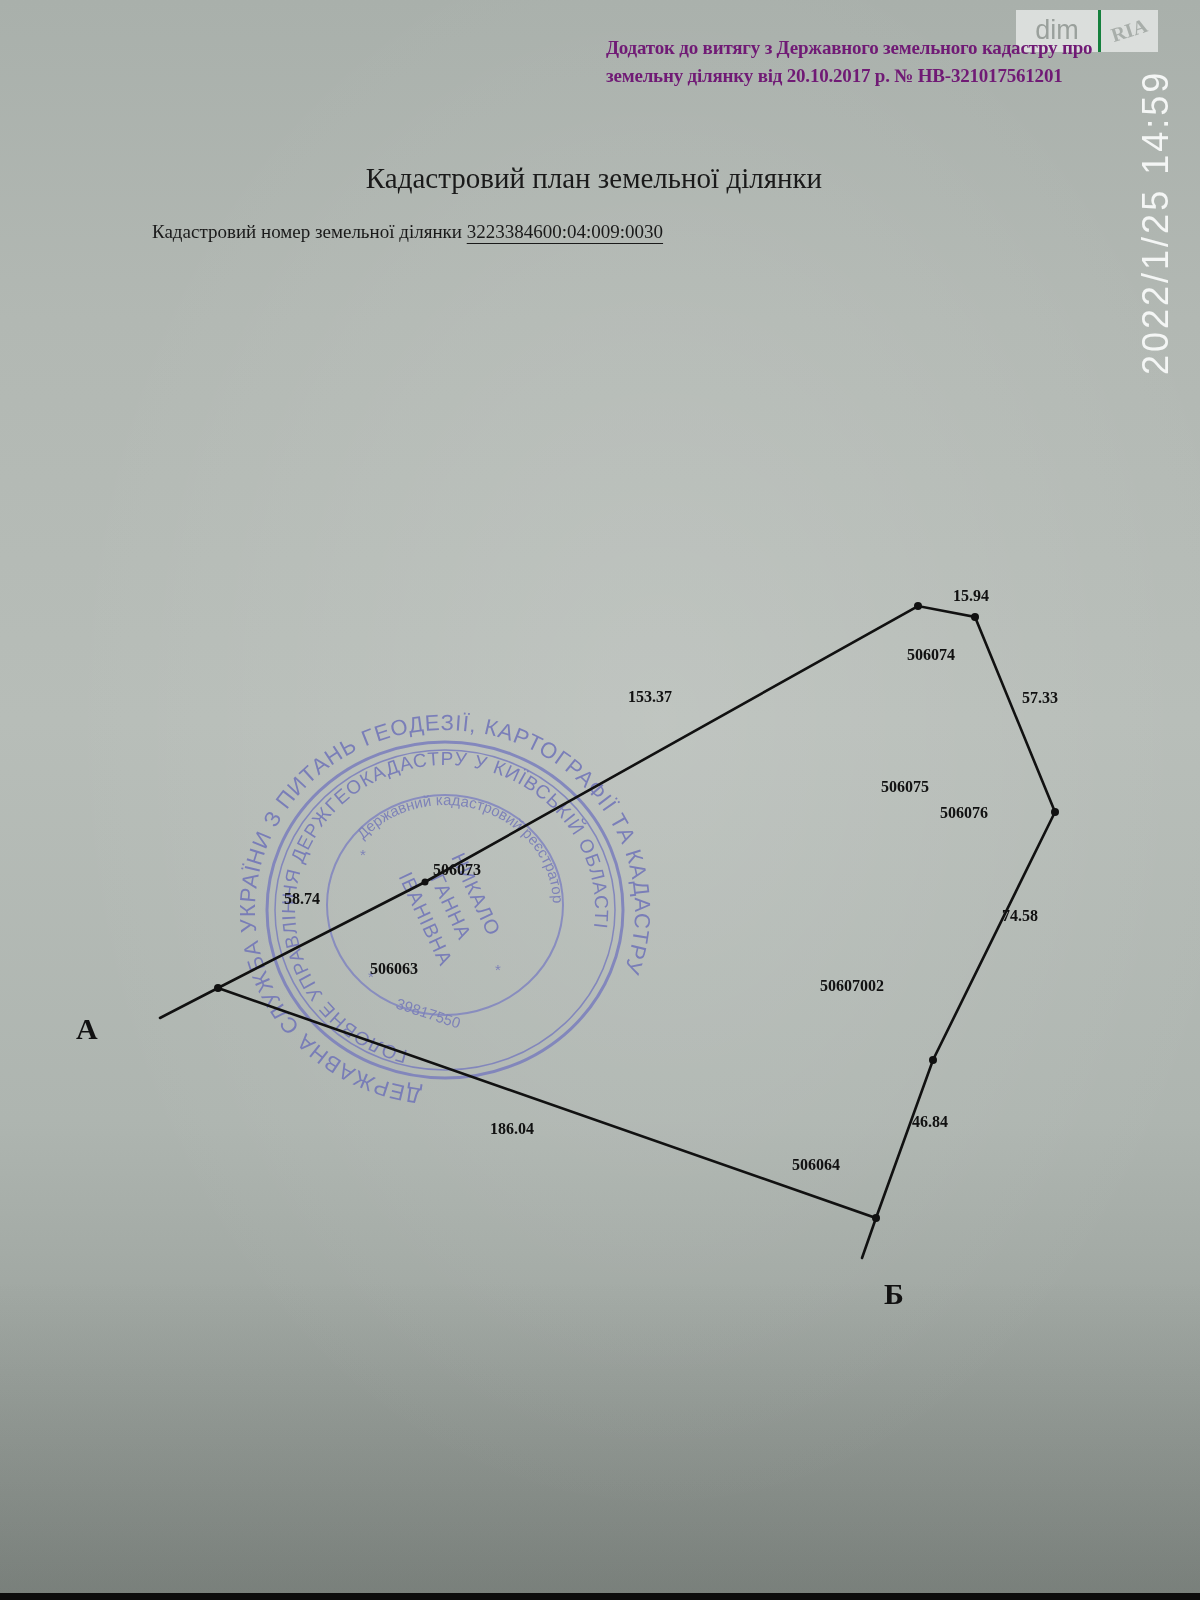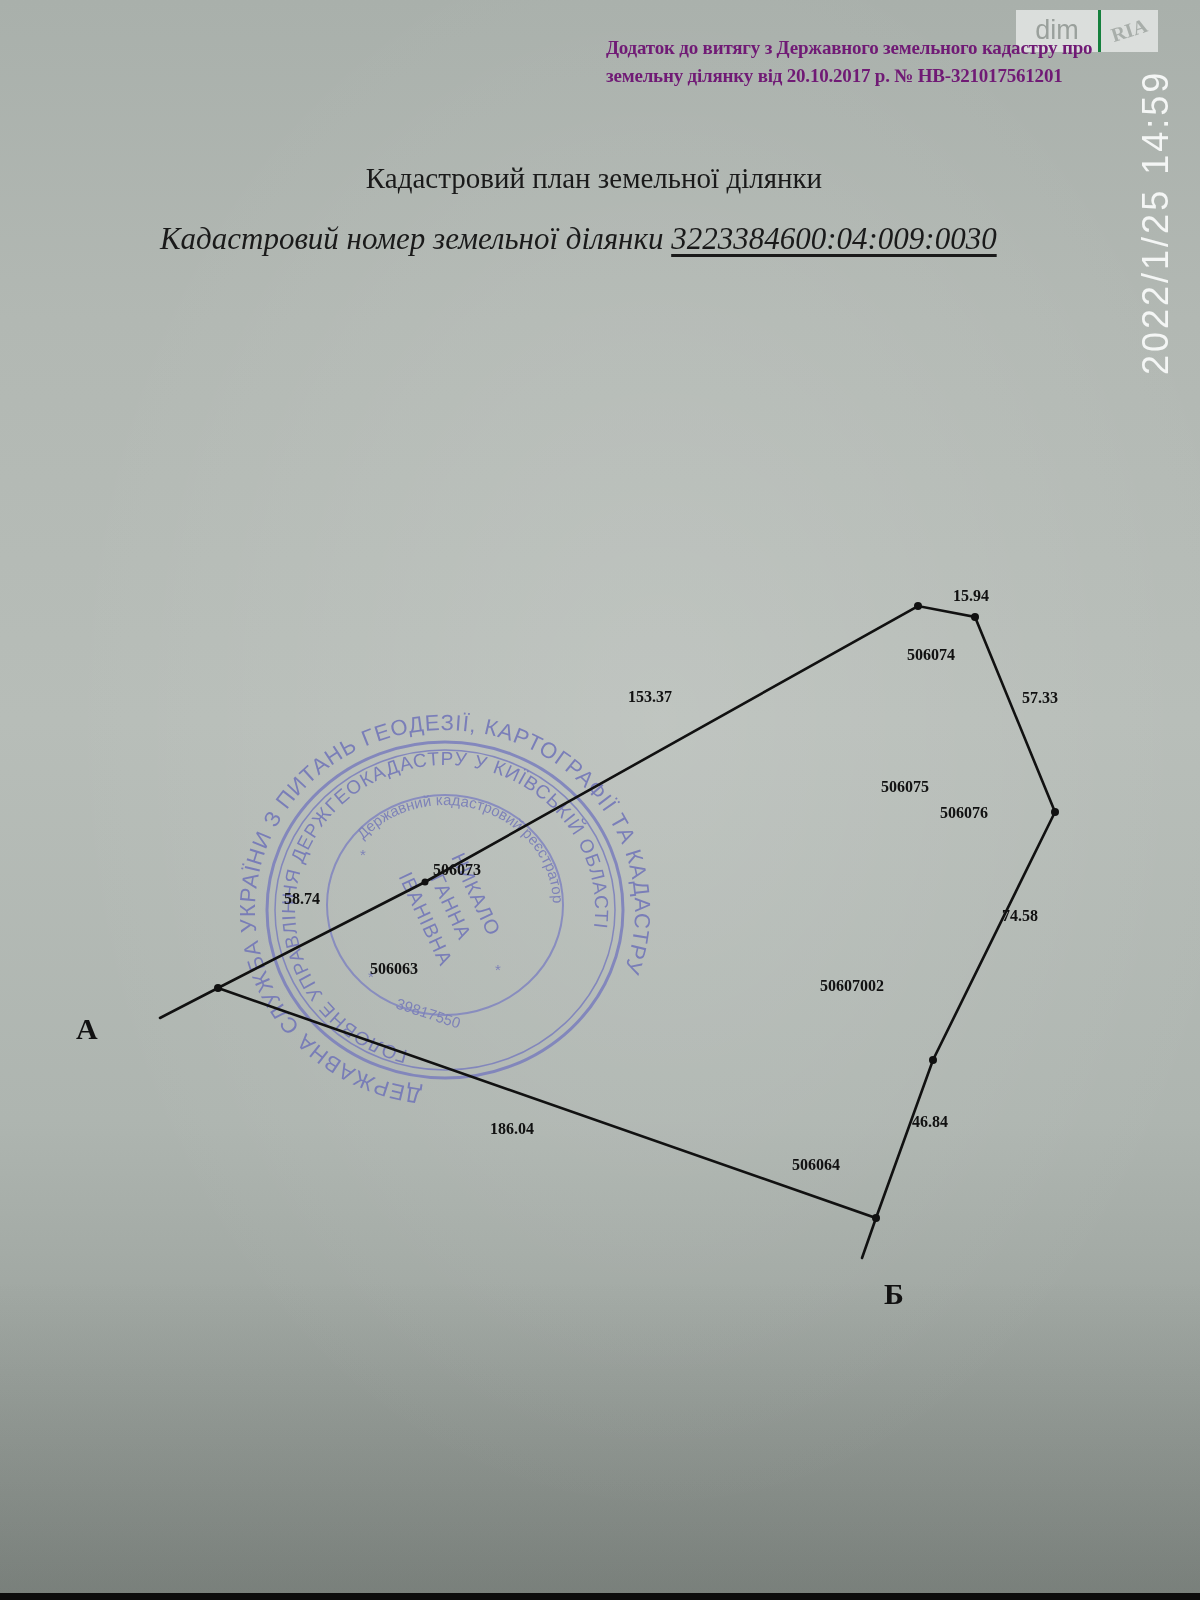--- a/index.html
+++ b/index.html
@@ -20,21 +20,21 @@
     position: absolute; left: 606px; top: 34px; width: 560px;
     font-size: 19px; font-weight: bold; line-height: 28px; letter-spacing: -0.2px;
     color: #701a75; white-space: nowrap;
   }
   .title {
     position: absolute; left: 0; width: 1200px; top: 116px; text-align: center;
     font-size: 29px; padding-left: 0px; margin-top: 46px;
   }
   .title span { display: inline-block; margin-left: 0; position: relative; left: -6px; }
   .cadnum {
-    position: absolute; left: 160px; top: 221px; font-size: 31px; white-space: nowrap; font-style: italic;
+    position: absolute; left: 152px; top: 221px; font-size: 19px; white-space: nowrap;
   }
   .cadnum .num { text-decoration: underline; text-underline-offset: 5px; }
   .watermark {
     position: absolute; left: 1016px; top: 10px; width: 142px; height: 42px;
     background: rgba(235,238,236,0.75); display: flex;
   }
   .watermark .dim {
     width: 84px; text-align: center; font-family: "Liberation Sans", sans-serif;
     font-size: 27px; color: #9aa09c; line-height: 40px; border-right: 3px solid #15803d;
   }

